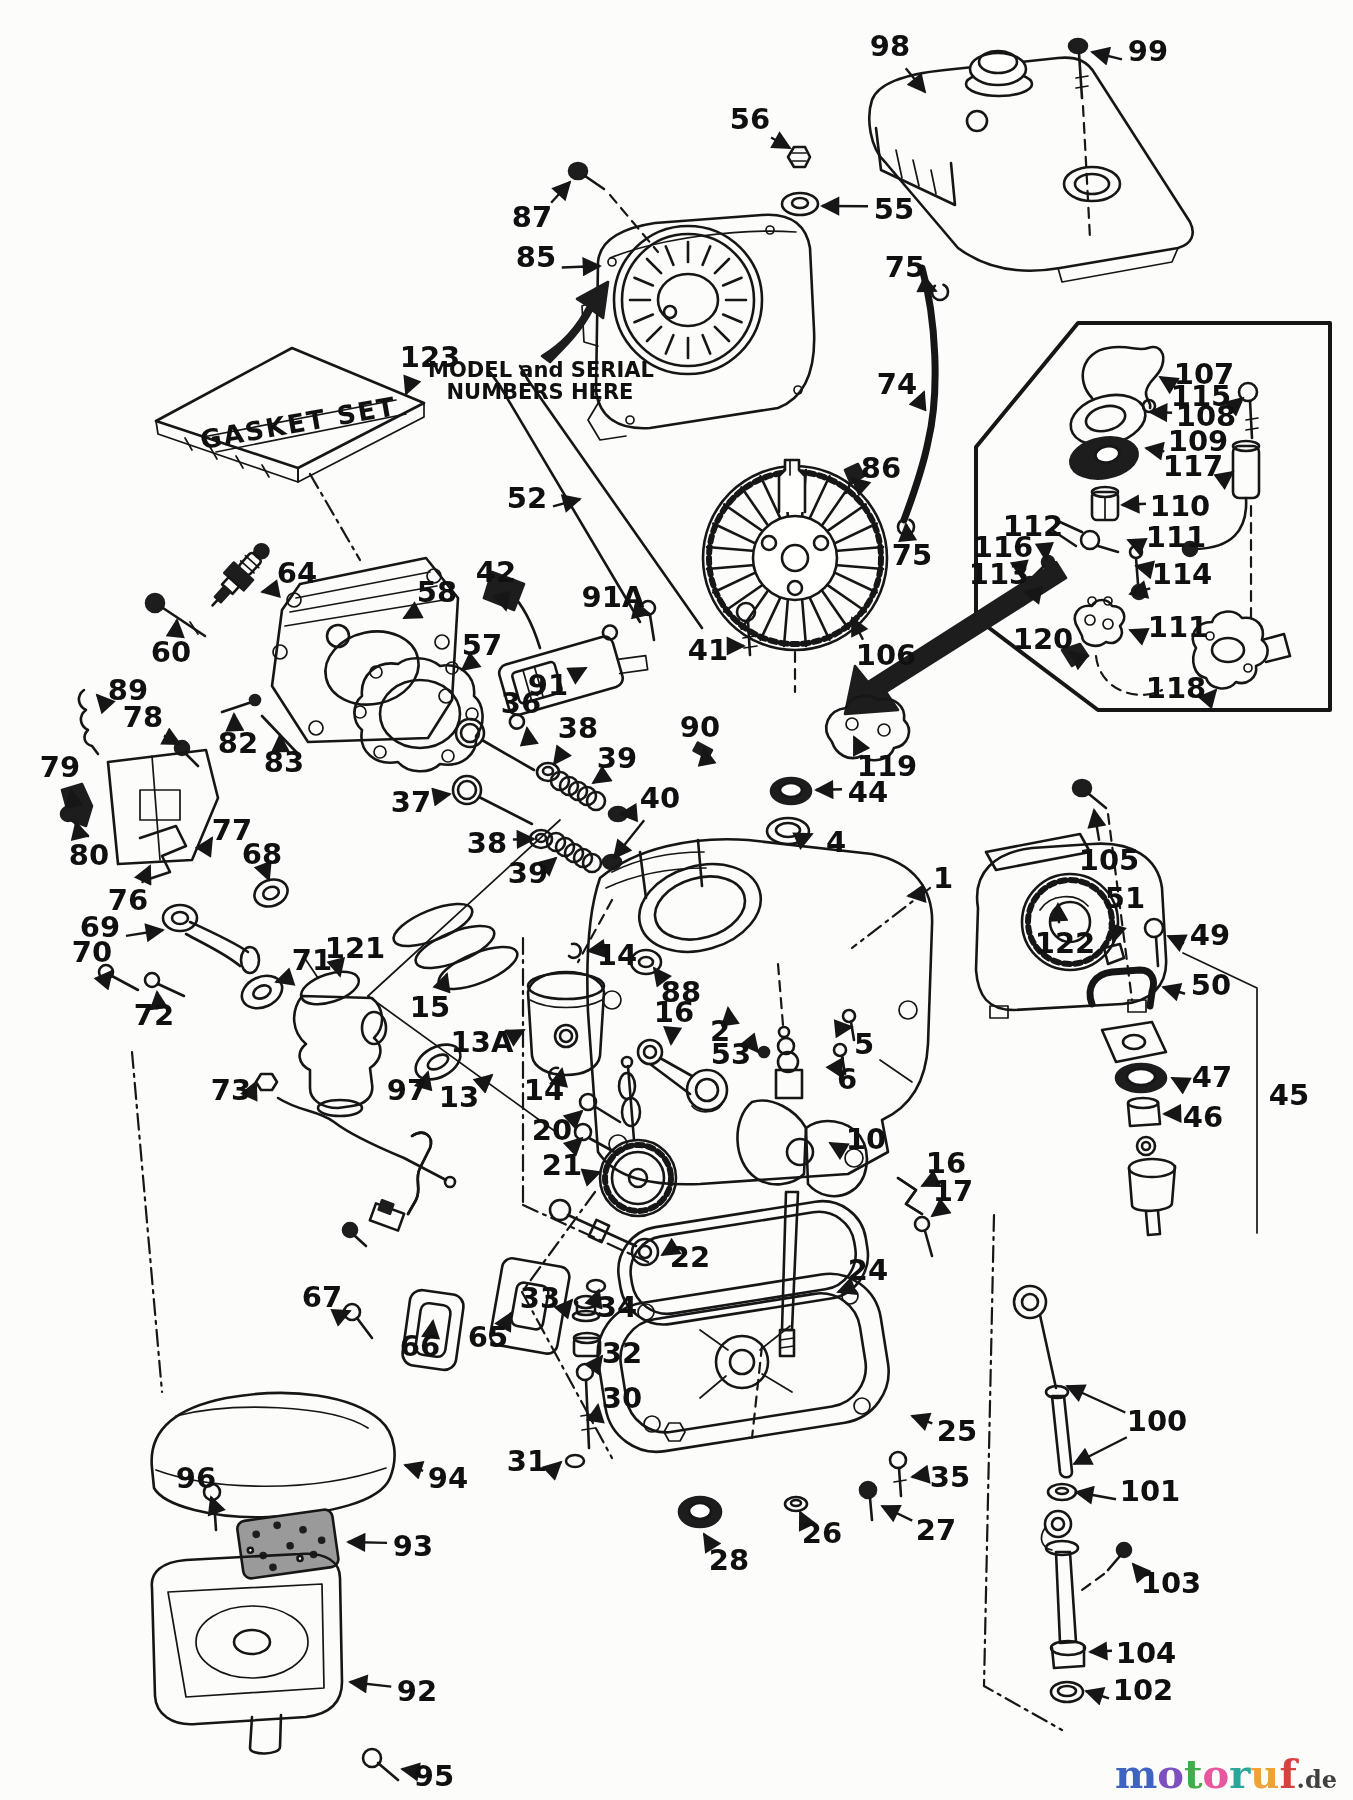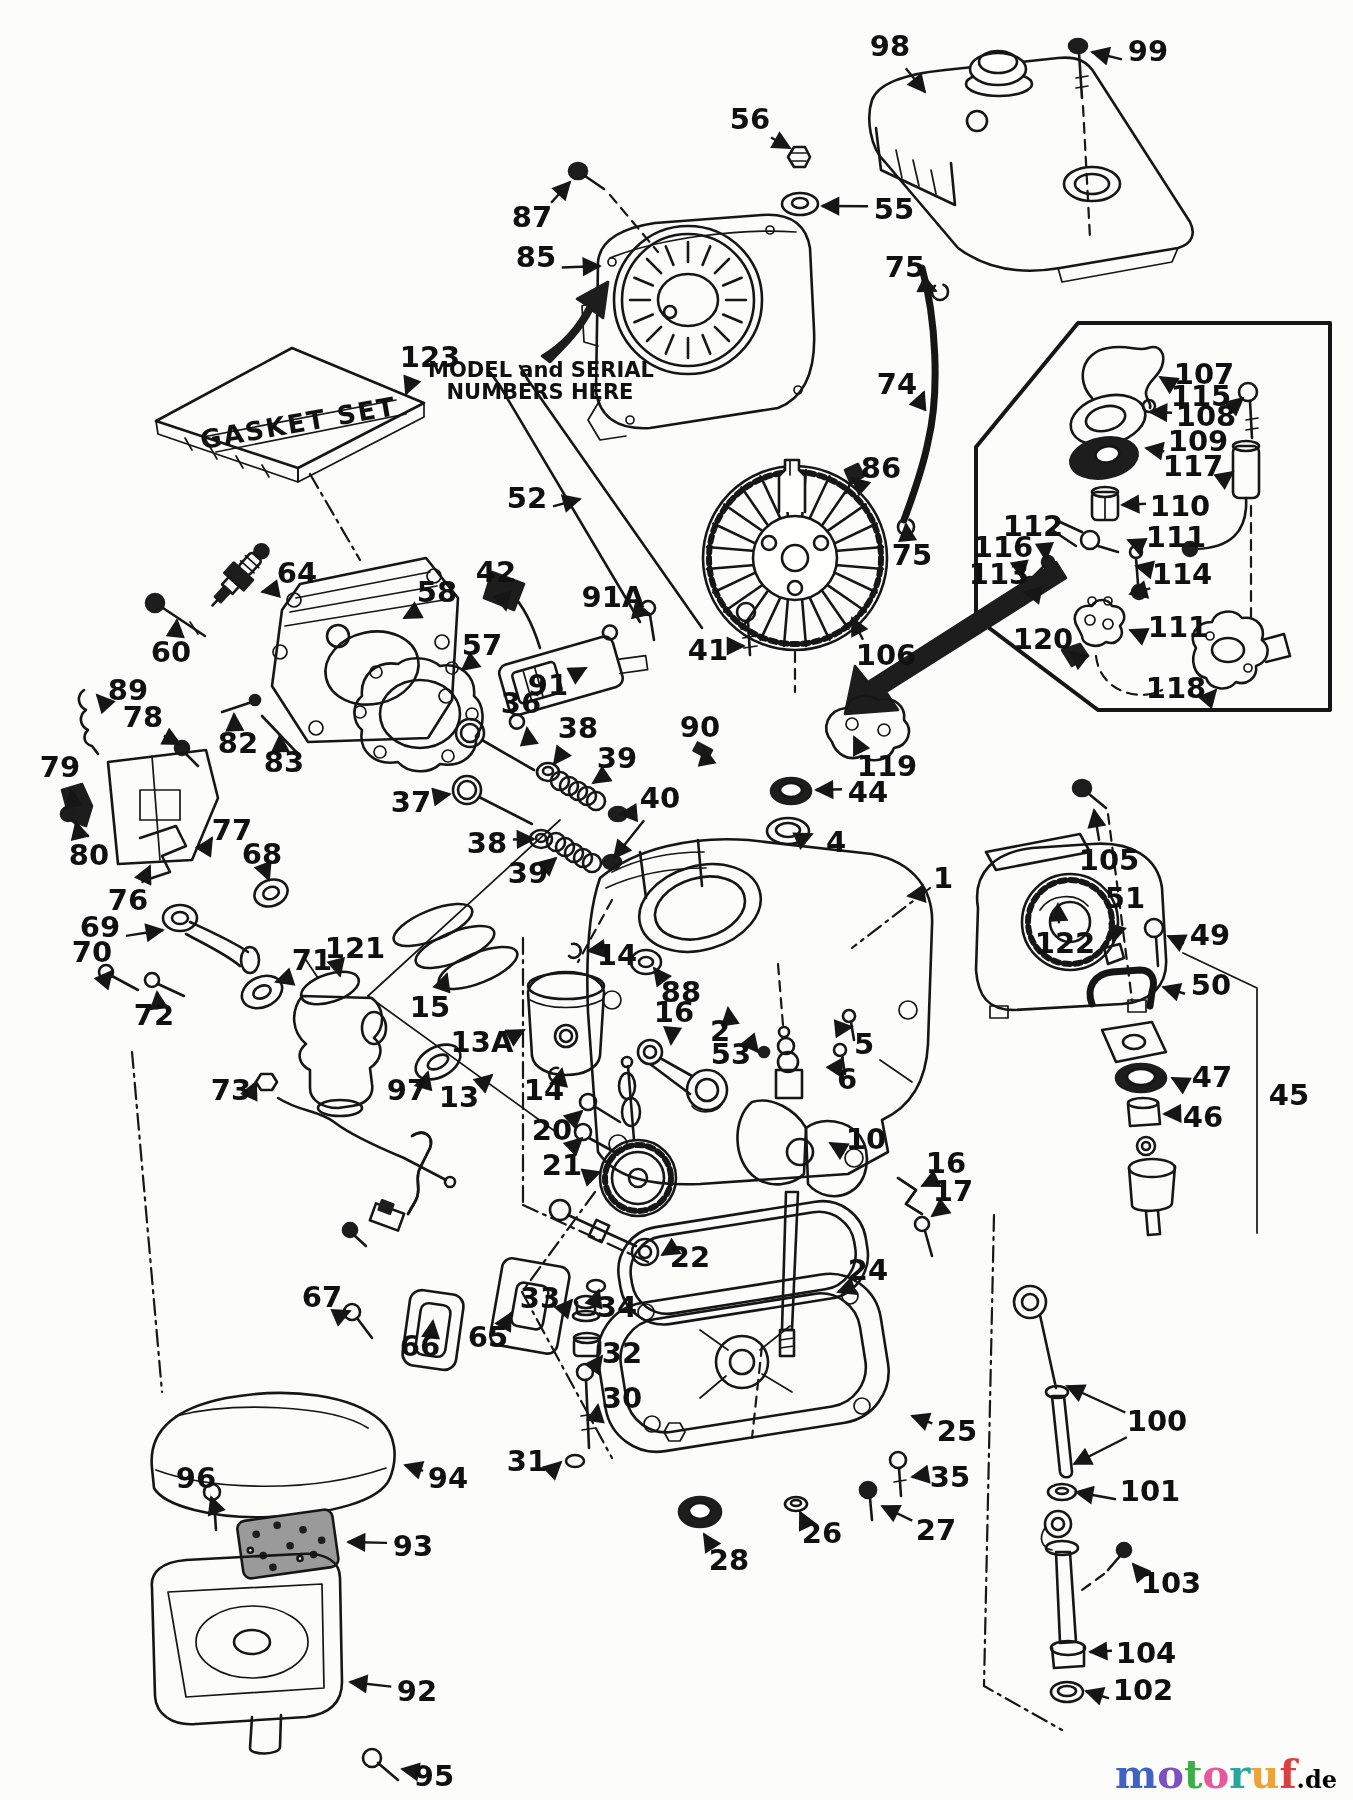--- a/index.html
+++ b/index.html
@@ -18,21 +18,21 @@
   .ln .teeth{stroke-dasharray:6 5;stroke-width:6}
   text.lbl{font-family:"DejaVu Sans",sans-serif;font-weight:bold;font-size:29px;fill:#101010;
            text-anchor:middle;stroke:none}
   text.note{font-family:"DejaVu Sans",sans-serif;font-weight:bold;font-size:21px;fill:#101010;
             text-anchor:middle;stroke:none}
   text.gset{font-family:"DejaVu Sans",sans-serif;font-weight:bold;font-size:26px;fill:#101010;
             text-anchor:middle;letter-spacing:2px;stroke:none}
   .leader{stroke:#161616;stroke-width:2.4;fill:none}
   .watermark{position:absolute;right:16px;bottom:6px;font-family:"DejaVu Serif",serif;
              font-weight:bold;font-size:40px;line-height:1;user-select:none}
-  .watermark .suffix{font-size:24px;color:#000000}
+  .watermark .suffix{font-size:24px;color:#404040}
 </style>
 </head>
 <body>
 
 <div class="stage">
 <svg width="1353" height="1800" viewBox="0 0 1353 1800">
   <defs>
     <marker id="ah" viewBox="0 0 10 10" refX="9" refY="5" markerWidth="9" markerHeight="8" orient="auto-start-reverse">
       <path d="M0,0 L10,5 L0,10 Z" fill="#161616"></path>
     </marker>

